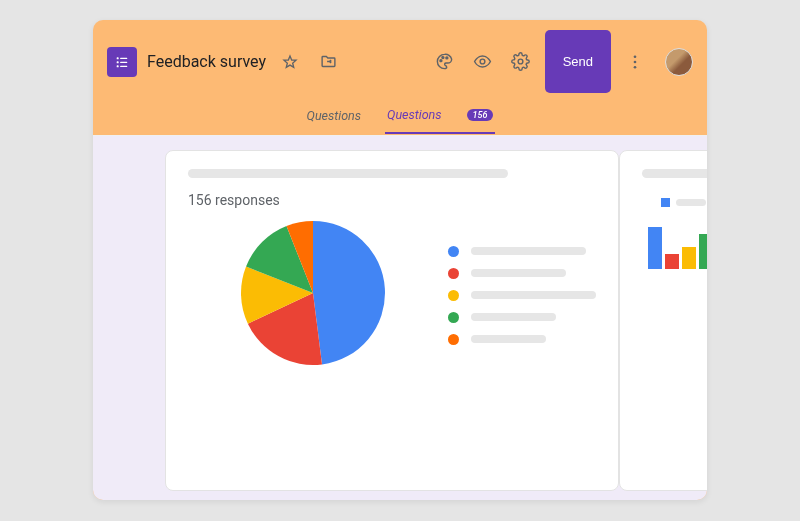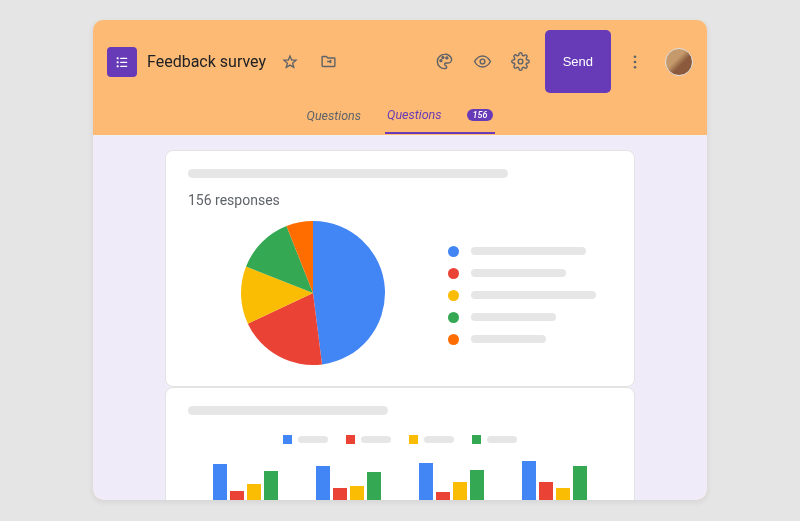--- a/index.html
+++ b/index.html
@@ -101,21 +101,21 @@
     padding: 1px 6px;
     font-weight: 500;
     margin-left: 20px;
   }
   .body {
     flex: 1;
     background: #f0ebf8;
     overflow: hidden;
     padding: 14px 72px 9px 72px;
     display: flex;
-    flex-direction: column;
+    flex-direction: row;
   }
   .card {
     background: #fff;
     border: 1px solid #e3e3e3;
     border-radius: 8px;
     padding: 18px 22px;
   }
   .ph-line {
     height: 9px;
     background: #e6e6e6;

